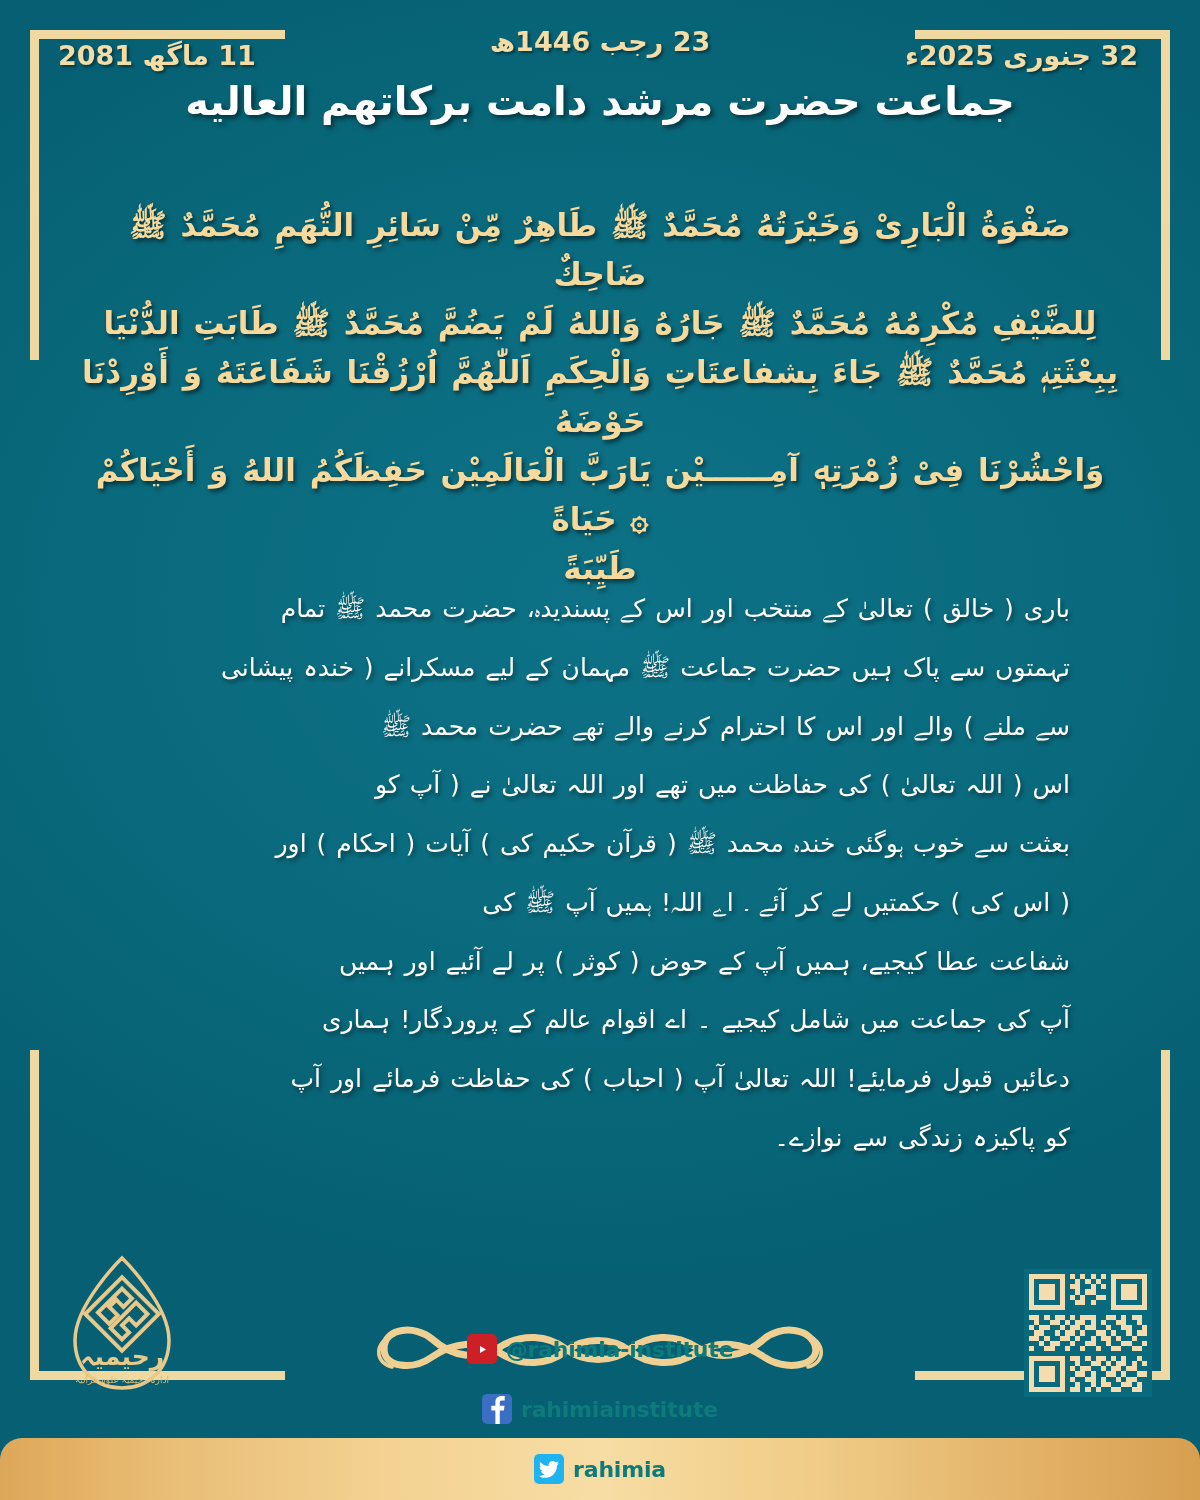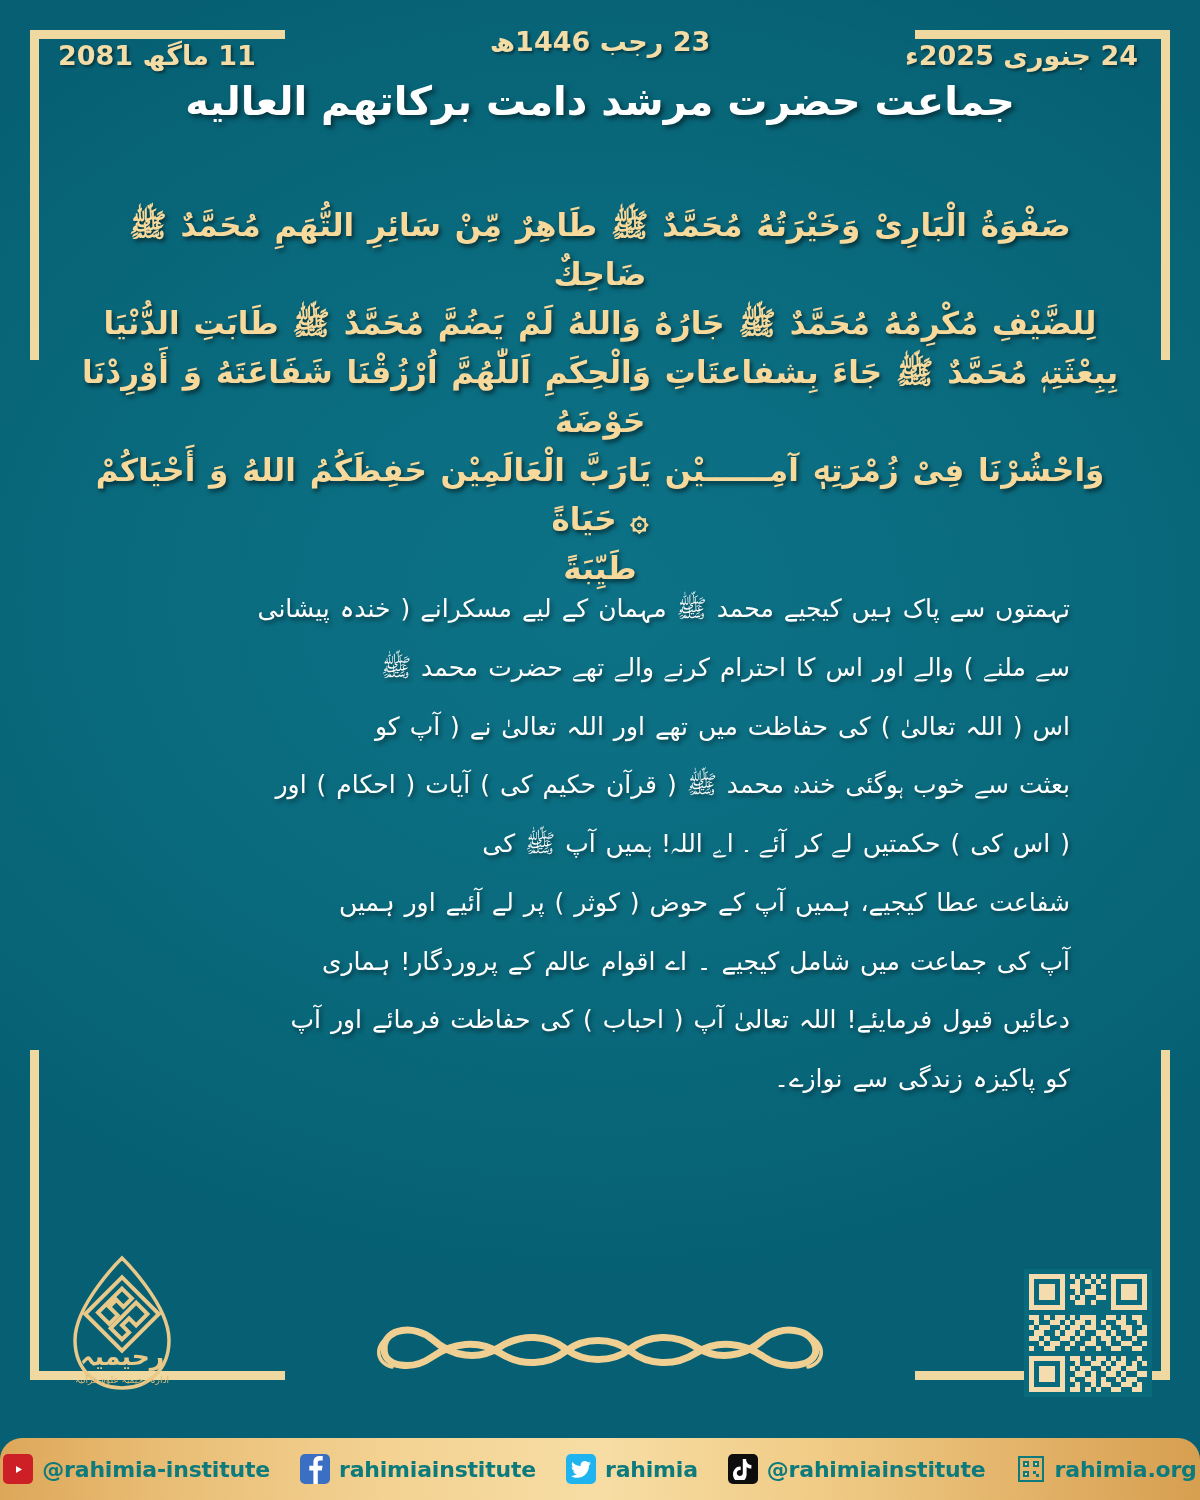--- a/index.html
+++ b/index.html
@@ -130,20 +130,21 @@
     background:linear-gradient(90deg,
         #dda759 0%, #e8bb72 12%, #f3d292 32%, #f7dda4 50%,
         #f0cc86 68%, #e2b268 86%, #d79f50 100%);
     border-top-left-radius:22px;
     border-top-right-radius:22px;
     display:flex;
     align-items:center;
     justify-content:center;
     gap:30px;
     direction:ltr;
+    flex-direction:column;
   }
   .social {
     display:flex;
     align-items:center;
     gap:9px;
   }
   .social-icon {
     width:30px; height:30px;
     border-radius:5px;
     display:flex;
@@ -175,34 +176,35 @@
   <div class="frame-seg f-top-right"></div>
   <div class="frame-seg f-bot-left"></div>
   <div class="frame-seg f-bot-right"></div>
   <div class="frame-seg f-left-top"></div>
   <div class="frame-seg f-left-bot"></div>
   <div class="frame-seg f-right-top"></div>
   <div class="frame-seg f-right-bot"></div>
 
   <div class="date date-bikram">11 ماگھ 2081</div>
   <div class="date date-hijri">23 رجب 1446ھ</div>
-  <div class="date date-greg">24 جنوری 2025ء</div>
+  <div class="date date-greg">32 جنوری 2025ء</div>
 
   <div class="title">جماعت حضرت مرشد دامت بركاتهم العاليه</div>
 
   <div class="arabic-block">
     <div class="arabic-line">صَفْوَةُ الْبَارِىْ وَخَيْرَتُهُ مُحَمَّدٌ ﷺ طَاهِرٌ مِّنْ سَائِرِ التُّهَمِ مُحَمَّدٌ ﷺ ضَاحِكٌ</div>
     <div class="arabic-line">لِلضَّيْفِ مُكْرِمُهُ مُحَمَّدٌ ﷺ جَارُهُ وَاللهُ لَمْ يَضُمَّ مُحَمَّدٌ ﷺ طَابَتِ الدُّنْيَا</div>
     <div class="arabic-line">بِبِعْثَتِهٖ مُحَمَّدٌ ﷺ جَاءَ بِشفاعتَاتِ وَالْحِكَمِ اَللّٰهُمَّ اُرْزُقْنَا شَفَاعَتَهُ وَ أَوْرِدْنَا حَوْضَهُ</div>
     <div class="arabic-line">وَاحْشُرْنَا فِىْ زُمْرَتِهٖ آمِــــــيْن يَارَبَّ الْعَالَمِيْن حَفِظَكُمُ اللهُ وَ أَحْيَاكُمْ ۞ حَيَاةً</div>
     <div class="arabic-line">طَيِّبَةً</div>
   </div>
 
   <div class="urdu-block">
-    <div class="urdu-line">تہمتوں سے پاک ہیں کیجیے محمد ﷺ مہمان کے لیے مسکرانے ( خندہ پیشانی</div>
+    <div class="urdu-line">باری ( خالق ) تعالیٰ کے منتخب اور اس کے پسندیدہ، حضرت محمد ﷺ تمام</div>
+    <div class="urdu-line">تہمتوں سے پاک ہیں حضرت جماعت ﷺ مہمان کے لیے مسکرانے ( خندہ پیشانی</div>
     <div class="urdu-line">سے ملنے ) والے اور اس کا احترام کرنے والے تھے حضرت محمد ﷺ</div>
     <div class="urdu-line">اس ( اللہ تعالیٰ ) کی حفاظت میں تھے اور اللہ تعالیٰ نے ( آپ کو</div>
     <div class="urdu-line">بعثت سے خوب ہوگئی خندہ محمد ﷺ ( قرآن حکیم کی ) آیات ( احکام ) اور</div>
     <div class="urdu-line">( اس کی ) حکمتیں لے کر آئے ۔ اے اللہ! ہمیں آپ ﷺ کی</div>
     <div class="urdu-line">شفاعت عطا کیجیے، ہمیں آپ کے حوض ( کوثر ) پر لے آئیے اور ہمیں</div>
     <div class="urdu-line">آپ کی جماعت میں شامل کیجیے ۔ اے اقوام عالم کے پروردگار! ہماری</div>
     <div class="urdu-line">دعائیں قبول فرمایئے! اللہ تعالیٰ آپ ( احباب ) کی حفاظت فرمائے اور آپ</div>
     <div class="urdu-line">کو پاکیزہ زندگی سے نوازے۔</div>
   </div>
 

